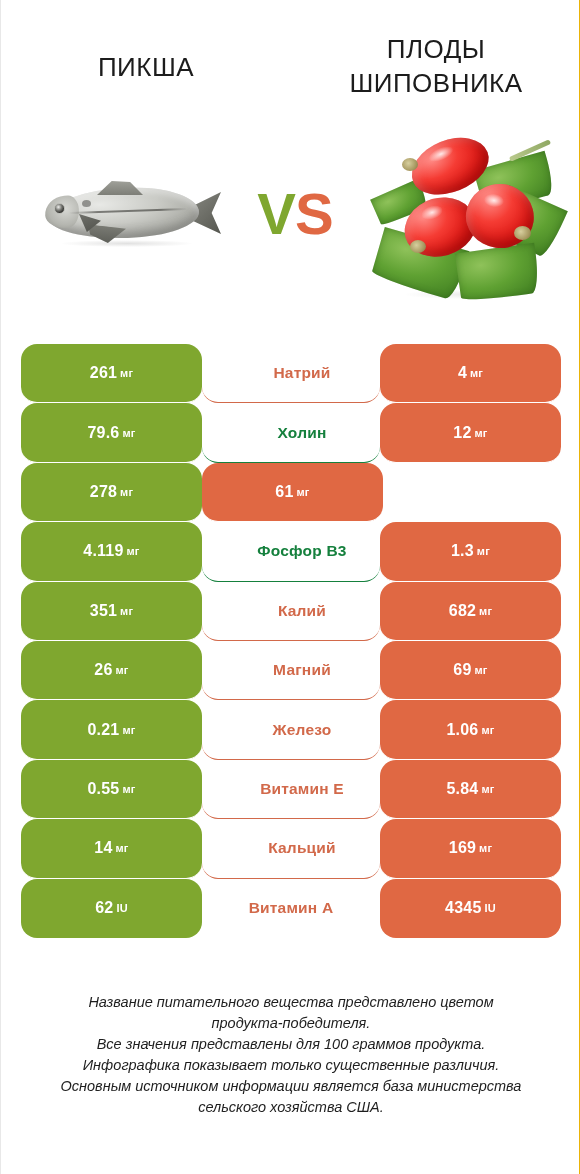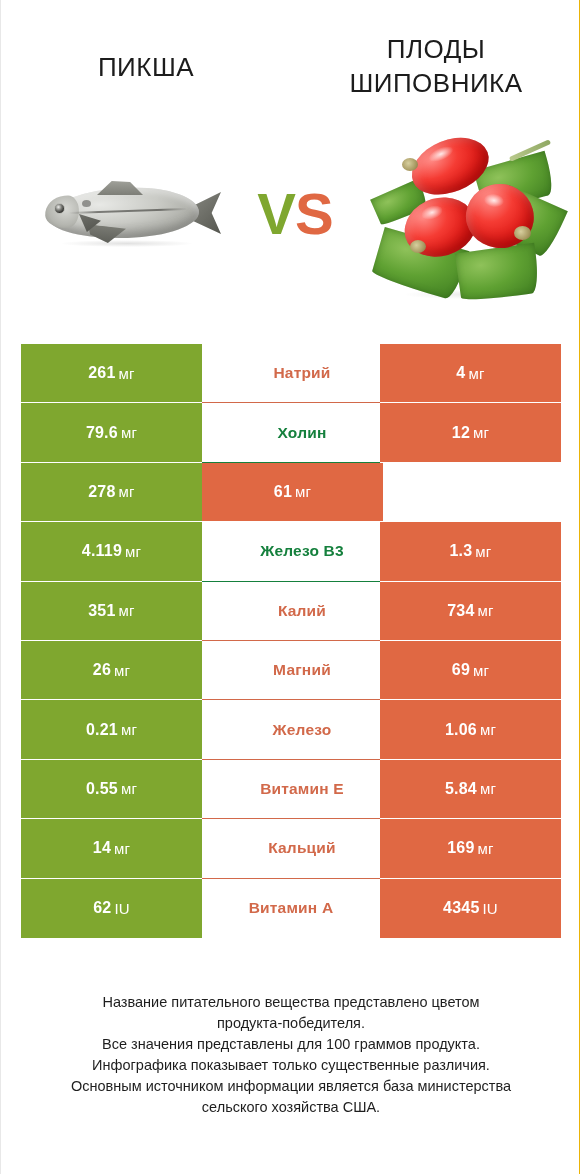--- a/index.html
+++ b/index.html
@@ -263,20 +263,21 @@
     align-items: stretch;
   }
   .cell {
     display: flex;
     align-items: center;
     justify-content: center;
     box-sizing: border-box;
     font-size: 16px;
     font-weight: 700;
     letter-spacing: 0.2px;
+    border-radius: 16px;
   }
   .cell-left {
     width: 181px;
     background: #7FA72F;
     color: #ffffff;
   }
   .cell-mid {
     width: 178px;
     background: #ffffff;
     font-size: 15.5px;
@@ -285,33 +286,34 @@
     width: 181px;
     background: #E06843;
     color: #ffffff;
   }
   .row:not(:last-child) .cell-left  { border-bottom: 1px solid #ffffff; }
   .row:not(:last-child) .cell-right { border-bottom: 1px solid #ffffff; }
   .row:not(:last-child) .cell-mid   { border-bottom: 1px solid currentColor; padding-left: 22px; }
   .win-green .cell-mid  { color: #15803d; }
   .win-orange .cell-mid { color: #D2694A; }
 
-  .unit { font-weight: 400; font-size: 15px; margin-left: 3px; }
+  .unit { font-weight: 700; font-size: 11px; margin-left: 3px; }
 
   
   .footer {
     position: absolute;
     left: 20px;
     top: 992px;
     width: 540px;
     text-align: center;
     font-size: 14.5px;
     line-height: 21px;
     color: #1e1e1e;
     font-weight: 400;
+    font-style: italic;
   }
   .footer p { margin: 0; }
 </style>
 </head>
 <body>
 
 <div id="page">
 
   <div class="header">
 
@@ -392,34 +394,34 @@
         <div class="cell cell-right">
           <span>61</span>
           <span class="unit">мг</span>
         </div>
       </div>
       <div class="row win-green">
         <div class="cell cell-left">
           <span>4.119</span>
           <span class="unit">мг</span>
         </div>
-        <div class="cell cell-mid">Железо B3</div>
+        <div class="cell cell-mid">Фосфор B3</div>
         <div class="cell cell-right">
           <span>1.3</span>
           <span class="unit">мг</span>
         </div>
       </div>
       <div class="row win-orange">
         <div class="cell cell-left">
           <span>351</span>
           <span class="unit">мг</span>
         </div>
         <div class="cell cell-mid">Калий</div>
         <div class="cell cell-right">
-          <span>734</span>
+          <span>682</span>
           <span class="unit">мг</span>
         </div>
       </div>
       <div class="row win-orange">
         <div class="cell cell-left">
           <span>26</span>
           <span class="unit">мг</span>
         </div>
         <div class="cell cell-mid">Магний</div>
         <div class="cell cell-right">

